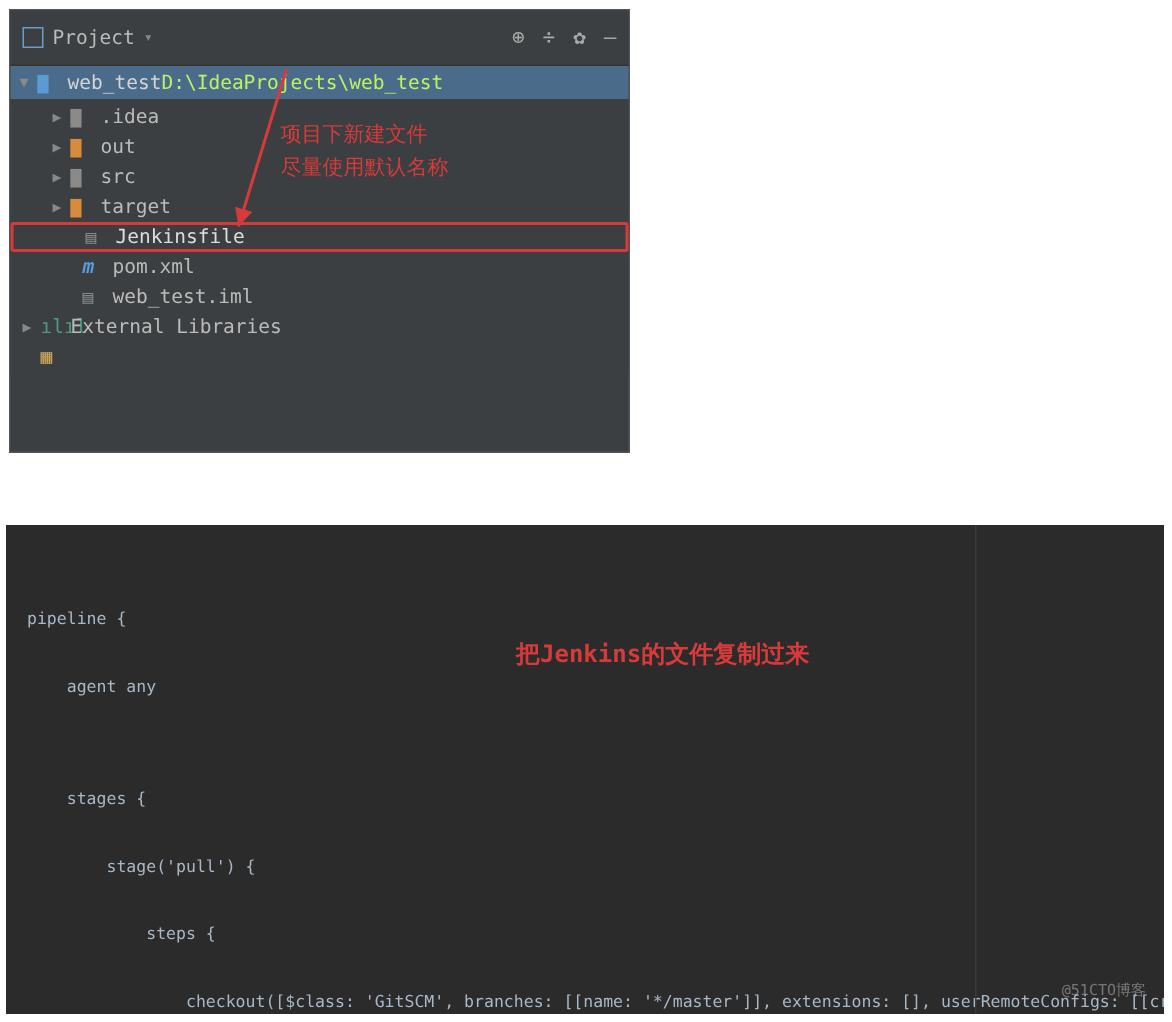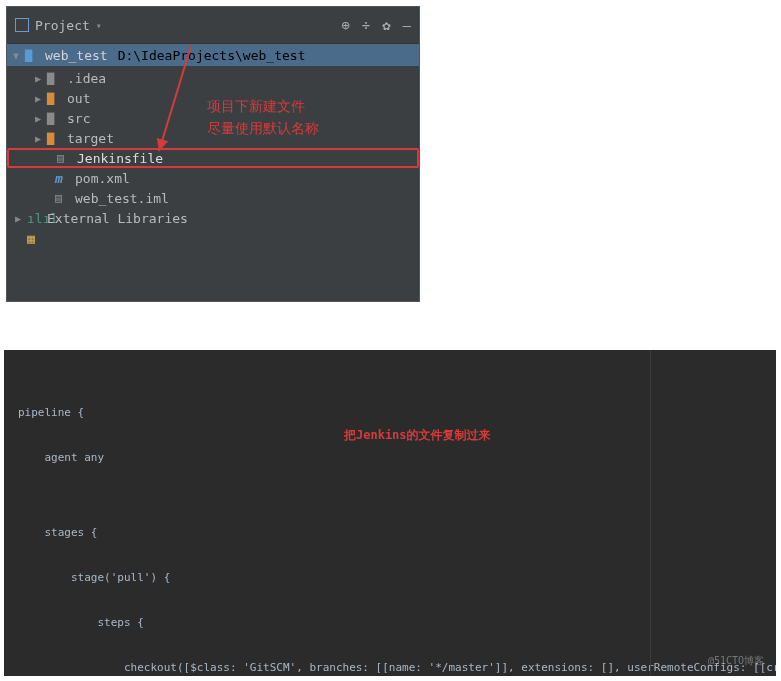--- a/index.html
+++ b/index.html
@@ -41,21 +41,21 @@
     .dropdown-arrow { font-size: 10px; color: #888; }
     
     .tree-root {
       background: #4a6b8a;
       height: 22px;
       display: flex;
       align-items: center;
       padding-left: 6px;
       color: #d4d4d4;
     }
-    .tree-root .path { color: #000000; margin-left: 10px; }
+    .tree-root .path { color: #bef264; }
     
     .tree {
       padding: 2px 0;
       color: #bbbbbb;
       background: #3c3f41;
     }
     .tree-row {
       display: flex;
       align-items: center;
       height: 20px;
@@ -73,25 +73,24 @@
     .folder-orange { color: #d68b3d; }
     .folder-gray { color: #8a8a8a; }
     .file-icon { width: 16px; margin-right: 4px; color: #888; font-size: 12px; }
     .m-icon { color: #5b9bd5; font-weight: bold; font-style: italic; margin-right: 4px; width: 16px; }
     .lib-icon { color: #4a9b7f; width: 16px; margin-right: 4px; }
     .scratch-icon { color: #c9a85b; width: 16px; margin-right: 4px; }
     
     .annotation-box {
       position: absolute;
       left: 180px;
-      top: 88px;
+      top: 72px;
       color: #d73a3a;
       font-size: 14px;
       line-height: 22px;
-      margin-left: 20px;
     }
     .arrow-svg {
       position: absolute;
       left: 140px;
       top: 34px;
       pointer-events: none;
     }
     .jenkins-highlight { color: #ddd; }
     
     
@@ -107,21 +106,21 @@
       overflow: hidden;
       padding: 10px 0 0 14px;
       white-space: pre;
     }
     .code-line { white-space: pre; }
     .editor-annotation {
       position: absolute;
       left: 340px;
       top: 78px;
       color: #d73a3a;
-      font-size: 12px;
+      font-size: 16px;
       font-weight: bold;
     }
     .watermark {
       position: absolute;
       right: 12px;
       bottom: 8px;
       color: rgba(255,255,255,0.35);
       font-size: 10px;
     }
     .editor-divider {

